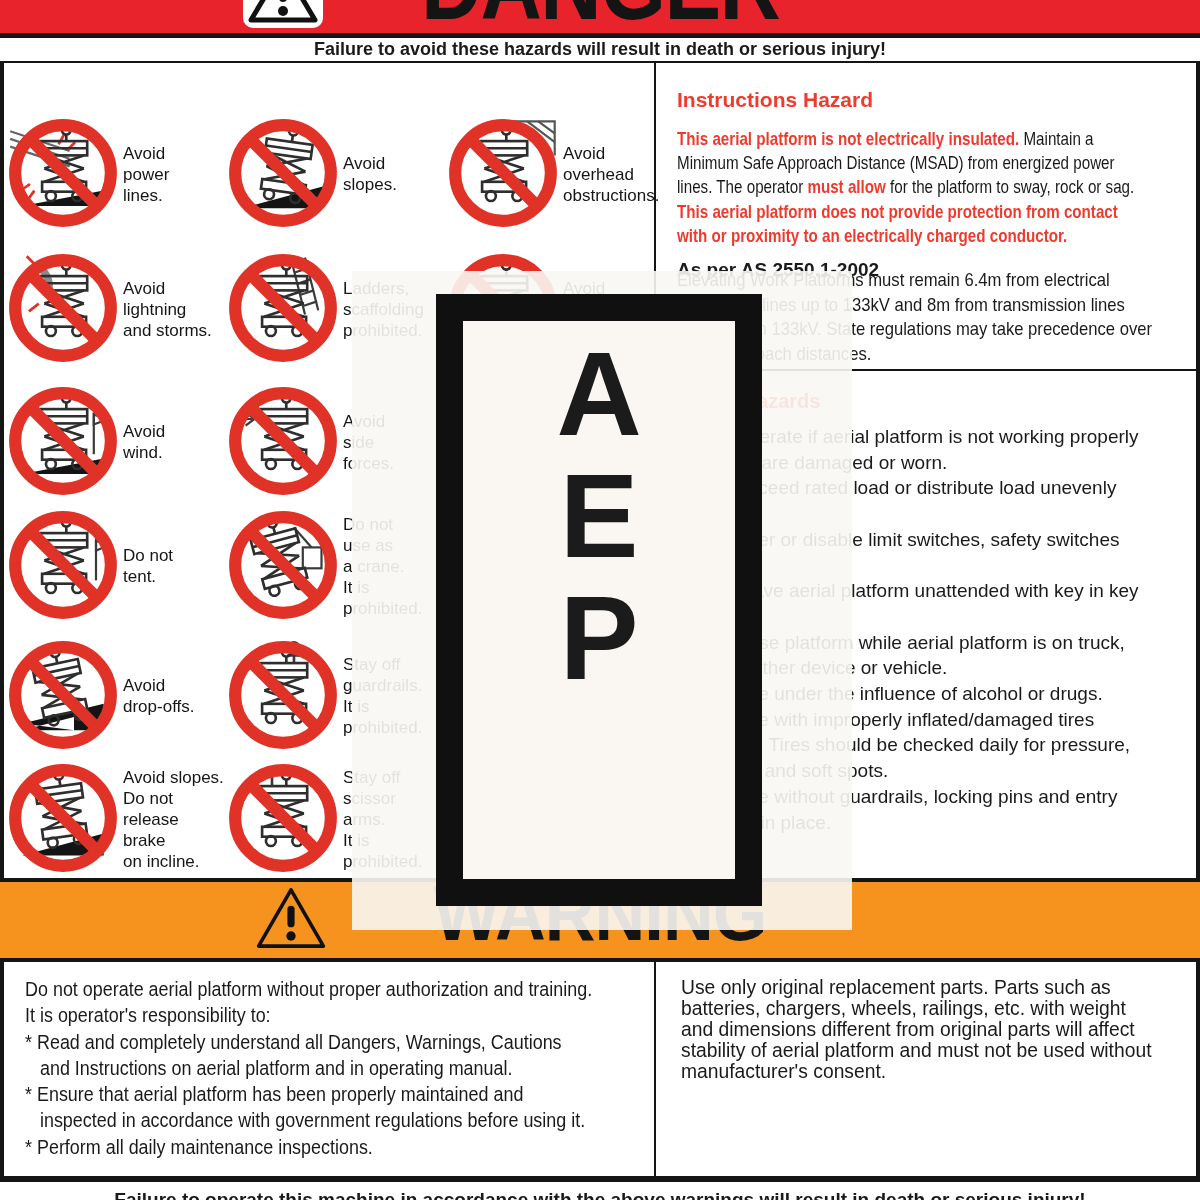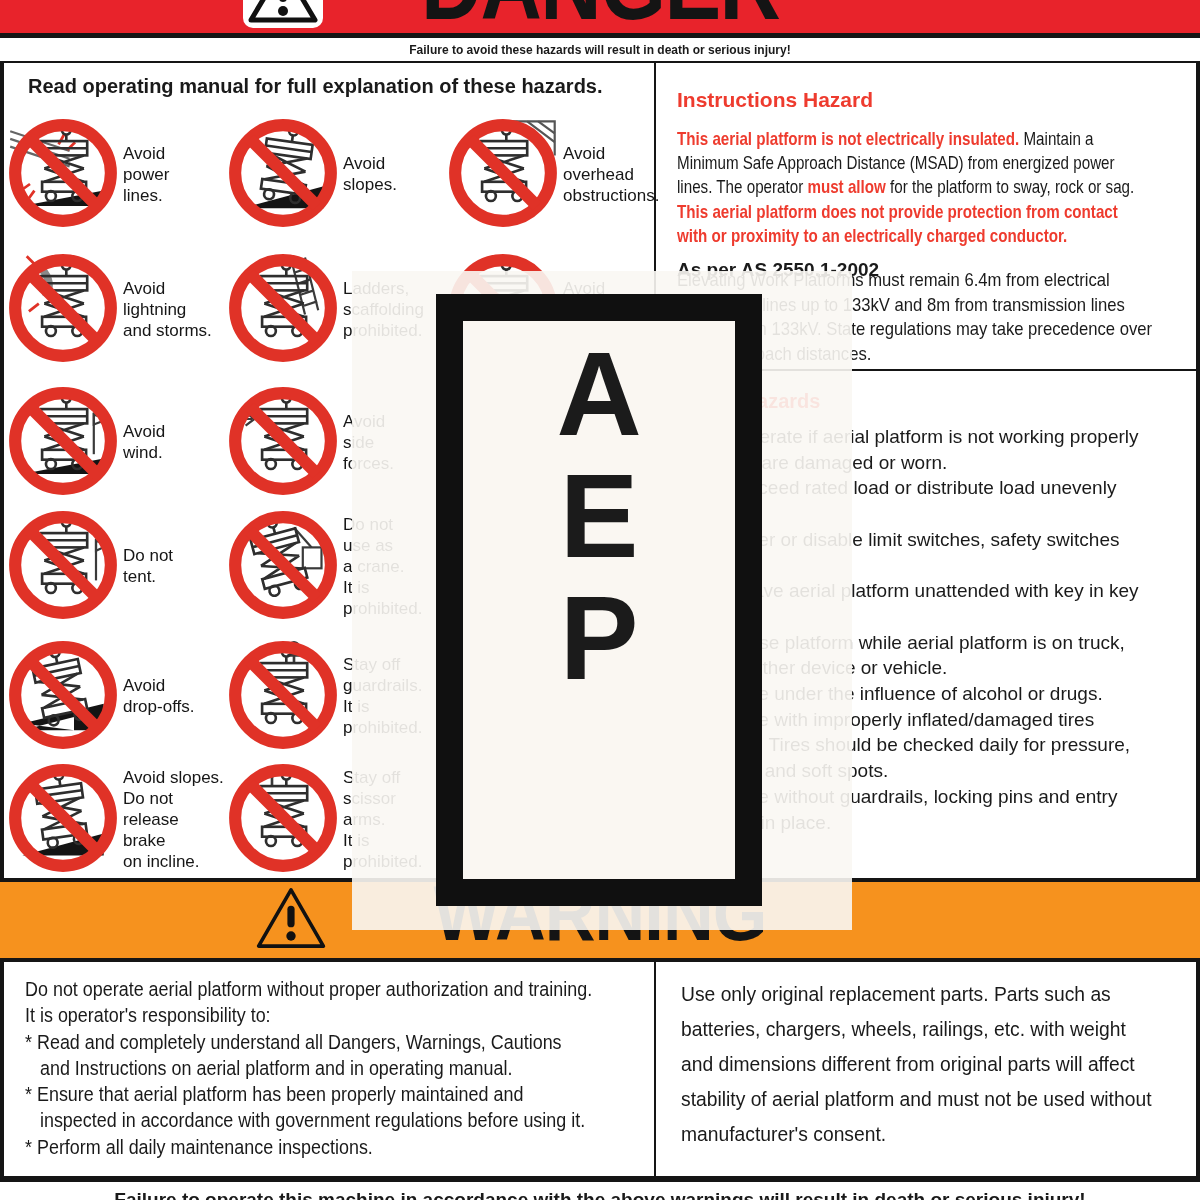--- a/index.html
+++ b/index.html
@@ -11,21 +11,21 @@
   .side-r{left:1196px;top:33px;width:4px;height:1167px;background:#151515;}
 
   
   .danger{left:0;top:0;width:1200px;height:33px;background:#E8232B;border-bottom:3px solid #151515;overflow:hidden;}
   .plate{position:absolute;left:243px;top:-42px;width:80px;height:70px;background:#fff;border-radius:10px;}
   .danger-title{position:absolute;left:0;right:0;top:-66px;text-align:center;font-size:100px;line-height:100px;
                 font-weight:900;letter-spacing:-2px;color:#141414;transform:scaleX(0.85);}
   
   .subtitle{left:0;top:36px;width:1200px;height:27px;box-sizing:border-box;background:#fff;
             border-top:2px solid #151515;border-bottom:2px solid #151515;
-            display:flex;align-items:center;justify-content:center;font-weight:bold;font-size:12px;}
+            display:flex;align-items:center;justify-content:center;font-weight:bold;font-size:18px;}
   .vdiv1{left:654px;top:63px;width:2px;height:815px;background:#151515;}
   .vdiv2{left:654px;top:962px;width:2px;height:214px;background:#151515;}
 
   .read-heading{left:28px;top:75px;font-size:20px;font-weight:bold;}
 
   .cell{position:absolute;display:flex;gap:5px;width:230px;height:112px;}
   .picto{width:110px;height:110px;flex:0 0 110px;}
   .cap{font-size:17px;line-height:21px;white-space:pre-wrap;display:flex;align-items:center;width:112px;color:#161616;}
 
   
@@ -42,21 +42,21 @@
 
   
   .warn{left:0;top:878px;width:1200px;height:84px;box-sizing:border-box;background:#F6921E;
         border-top:4px solid #151515;border-bottom:4px solid #151515;}
   .warn-tri{left:255px;top:884px;width:72px;height:68px;}
   .warn-title{left:0;right:0;top:874px;text-align:center;font-size:78px;line-height:78px;font-weight:900;
               color:#141414;transform:scaleX(0.9);letter-spacing:-1px;}
 
   .bl{left:25px;top:977px;width:660px;font-size:19.3px;line-height:26.3px;white-space:pre-wrap;
       transform:scaleX(0.93);transform-origin:0 0;}
-  .br{left:681px;top:977px;width:515px;font-size:19.3px;line-height:35px;white-space:pre-wrap;}
+  .br{left:681px;top:977px;width:515px;font-size:19.3px;line-height:21px;white-space:pre-wrap;}
 
   .strip{left:0;top:1176px;width:1200px;height:24px;box-sizing:border-box;border-top:6px solid #151515;background:#fff;}
   .strip-text{left:0;right:0;top:1189px;text-align:center;font-weight:bold;font-size:19px;white-space:nowrap;}
 
   
   .overlay{left:352px;top:271px;width:500px;height:659px;background:rgba(250,247,243,0.9);z-index:5;}
   .aep{left:436px;top:294px;width:326px;height:612px;box-sizing:border-box;background:#FAF7F2;
        border:27px solid #101010;z-index:6;display:flex;flex-direction:column;align-items:center;
        padding-top:14px;gap:4px;}
   .aep span{font-size:118px;line-height:118px;font-weight:900;color:#1b1b1b;}
@@ -104,21 +104,20 @@
         <circle cx="40" cy="53" r="5" fill="#111"></circle>
       </svg>
     </div>
     <div class="danger-title">DANGER</div>
   </div>
 
   <div class="abs subtitle">Failure to avoid these hazards will result in death or serious injury!</div>
 
   <div class="abs vdiv1"></div>
 
-  <div class="abs read-heading">Read operating manual for full explanation of these hazards.</div>
 
   <div class="cell" style="left:8px;top:118px">
     <svg class="picto" viewBox="0 0 100 100">
       <g stroke="#666" stroke-width="2" fill="none">
           <path d="M2,12 L56,30 M2,19 L56,37 M2,26 L56,44"></path>
         </g>
       <g stroke="#E03227" stroke-width="2.5">
           <path d="M46,24 l5,-9 M54,29 l7,-7 M20,60 l-7,5 M24,66 l-5,7"></path>
         </g>
       <path d="M13,80 L87,66 L87,80 Z" fill="#141414"></path>

